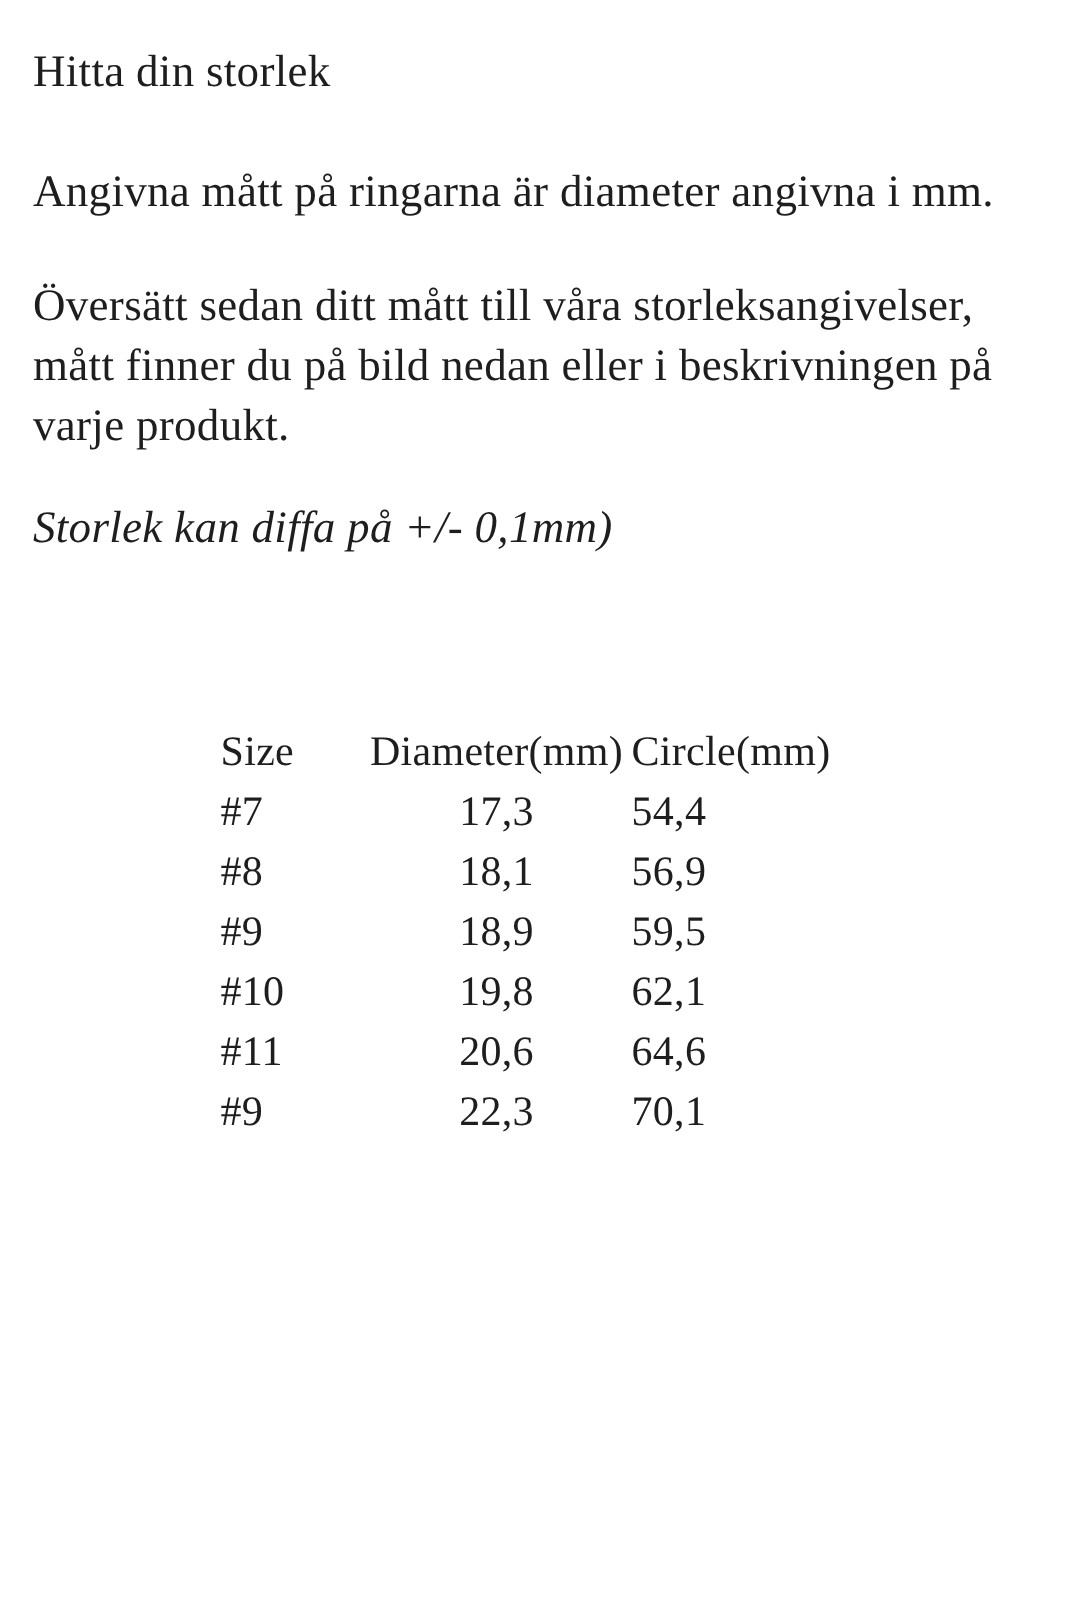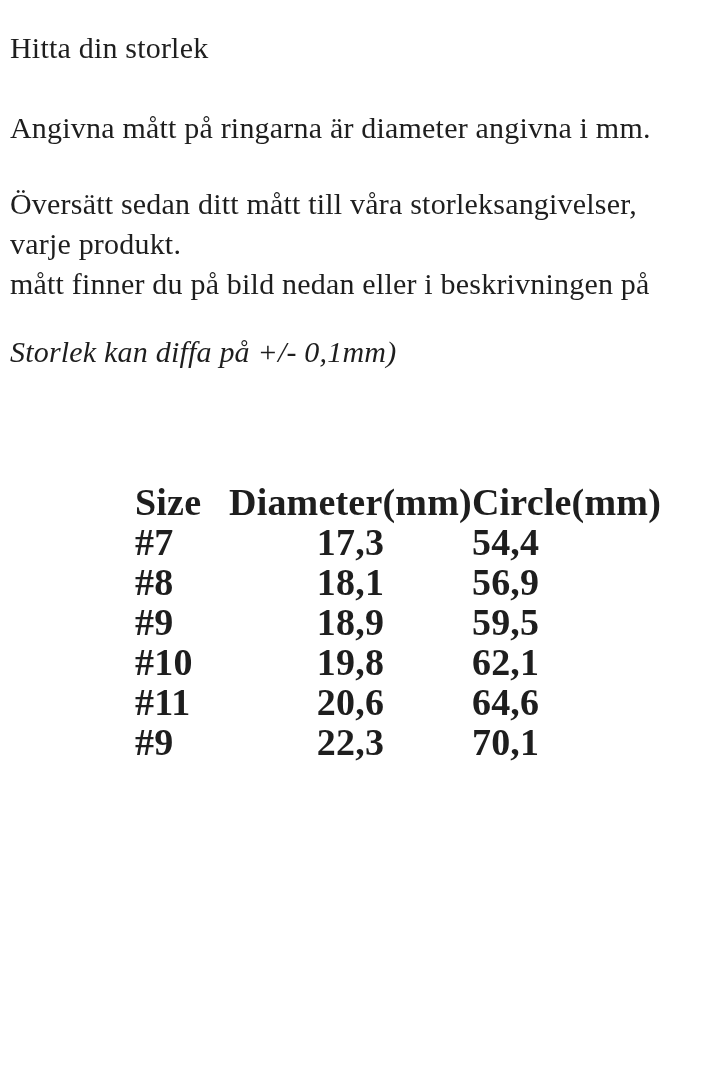--- a/index.html
+++ b/index.html
@@ -7,38 +7,38 @@
   .page {
     position: relative;
     width: 720px;
     height: 1080px;
     background: #ffffff;
     overflow: hidden;
     font-family: "Liberation Serif", "DejaVu Serif", serif;
     color: #1e1e1e;
   }
   .doc {
-    padding: 28px 10px 0 10px;
+    padding: 28px 10px 0 22px;
     font-size: 30px;
     line-height: 40px;
     letter-spacing: 0.2px;
   }
   .block-heading   { margin-top: 0; }
   .block-intro     { margin-top: 40px; }
   .block-instructions { margin-top: 40px; }
   .block-translate { margin-top: 36px; }
   .block-tolerance { margin-top: 28px; font-style: italic; }
   .size-table {
     margin-top: 110px;
     margin-left: 125px;
     border-collapse: collapse;
   }
   .size-table td, .size-table th {
-    font-weight: bold;
-    font-size: 38px;
+    font-weight: normal;
+    font-size: 28px;
     line-height: 40px;
     height: 40px;
     padding: 0;
     white-space: nowrap;
   }
   .col-size    { width: 94px;  text-align: left; }
   .col-diam    { width: 180px; text-align: center; }
   .col-circle  { width: 190px; text-align: left; }
   p, div.line { white-space: nowrap; }
 </style>
@@ -48,22 +48,22 @@
 <div class="page">
   <div class="doc">
 
     <p class="block-heading">Hitta din storlek</p>
 
     <p class="block-intro">Angivna mått på ringarna är diameter angivna i mm.</p>
 
 
     <div class="block-translate">
       <div class="line">Översätt sedan ditt mått till våra storleksangivelser,</div>
+      <div class="line">mått finner du på bild nedan eller i beskrivningen på</div>
       <div class="line">varje produkt.</div>
-      <div class="line">mått finner du på bild nedan eller i beskrivningen på</div>
     </div>
 
     <p class="block-tolerance">Storlek kan diffa på +/- 0,1mm)</p>
 
     <table class="size-table">
       <thead>
         <tr>
           <th class="col-size">Size</th>
           <th class="col-diam">Diameter(mm)</th>
           <th class="col-circle">Circle(mm)</th>

